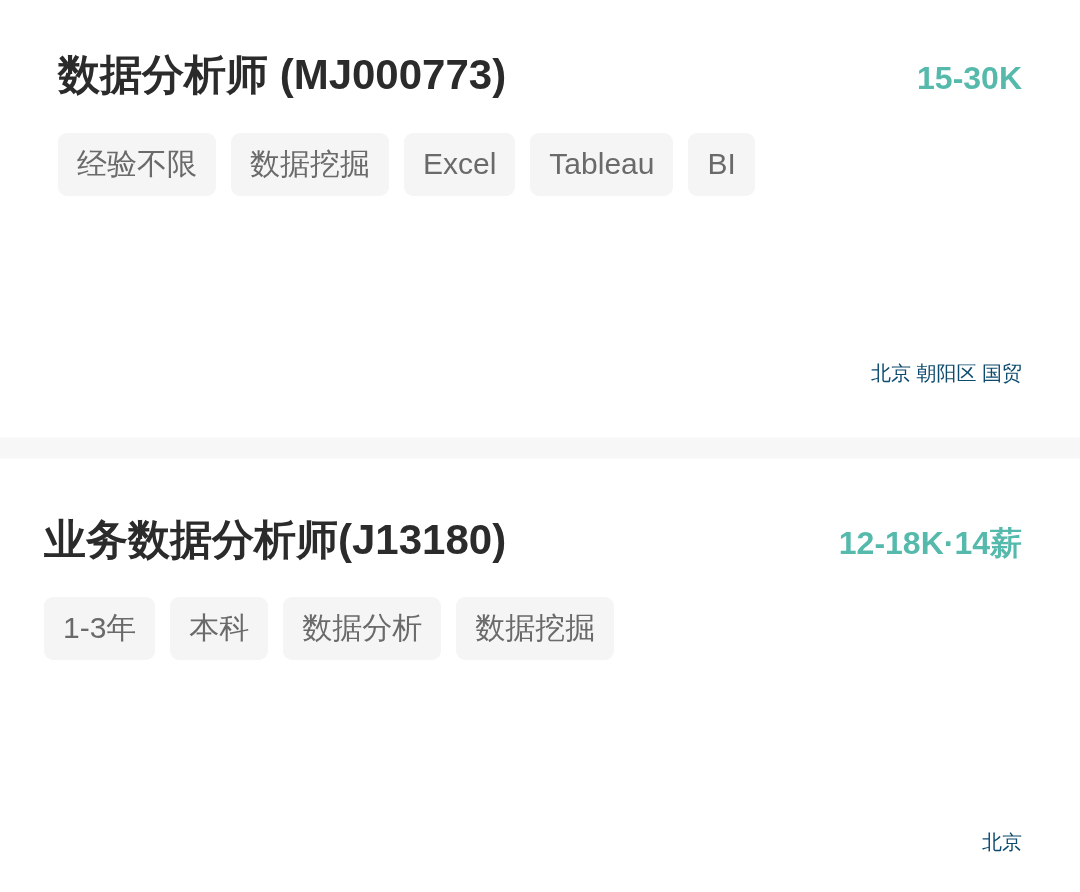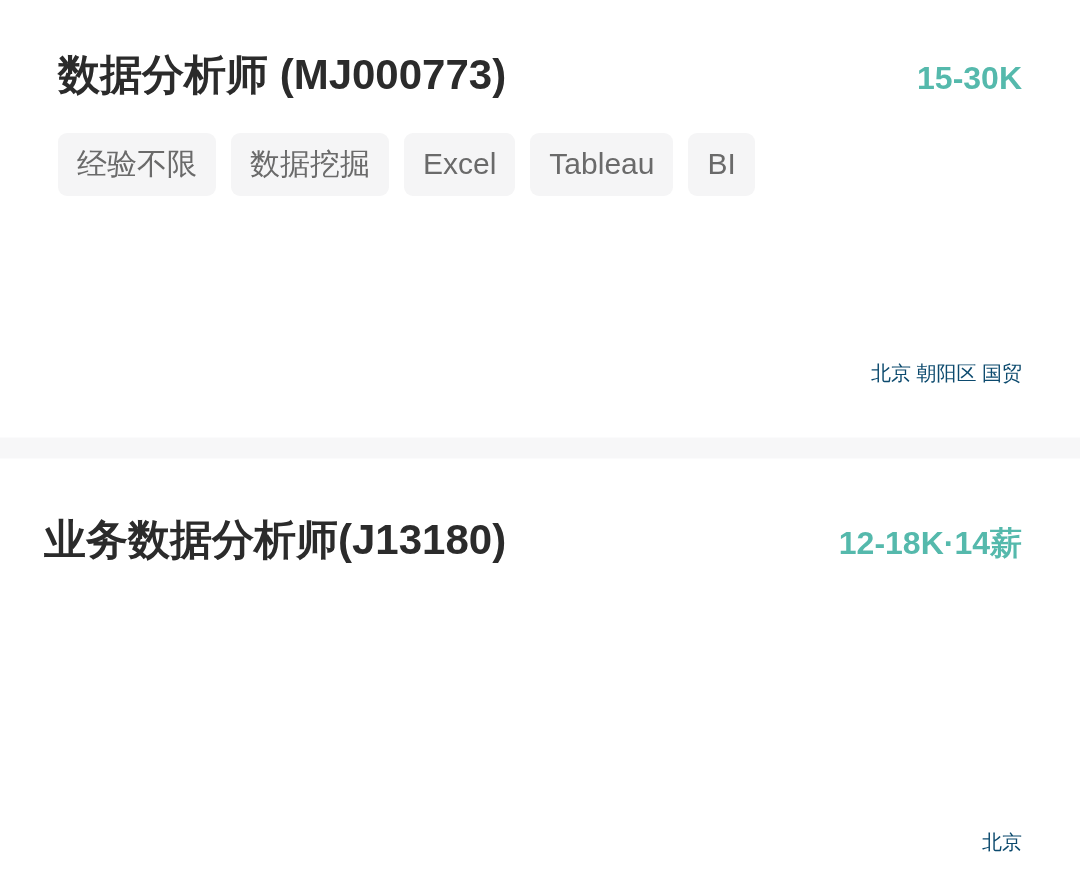--- a/index.html
+++ b/index.html
@@ -134,19 +134,25 @@
   </div>
 
   <div class="card-separator"></div>
 
   <div class="job-card card-2">
     <div class="card-head">
       <div class="job-title">业务数据分析师(J13180)</div>
       <div class="job-salary">12-18K·14薪</div>
     </div>
 
+    <div class="tag-row">
+      <span class="tag-chip">1-3年</span>
+      <span class="tag-chip">本科</span>
+      <span class="tag-chip">数据分析</span>
+      <span class="tag-chip">数据挖掘</span>
+    </div>
 
     <div class="card-footer">
       <span class="job-location">北京</span>
     </div>
   </div>
 
 </div>
 
 </body></html>

